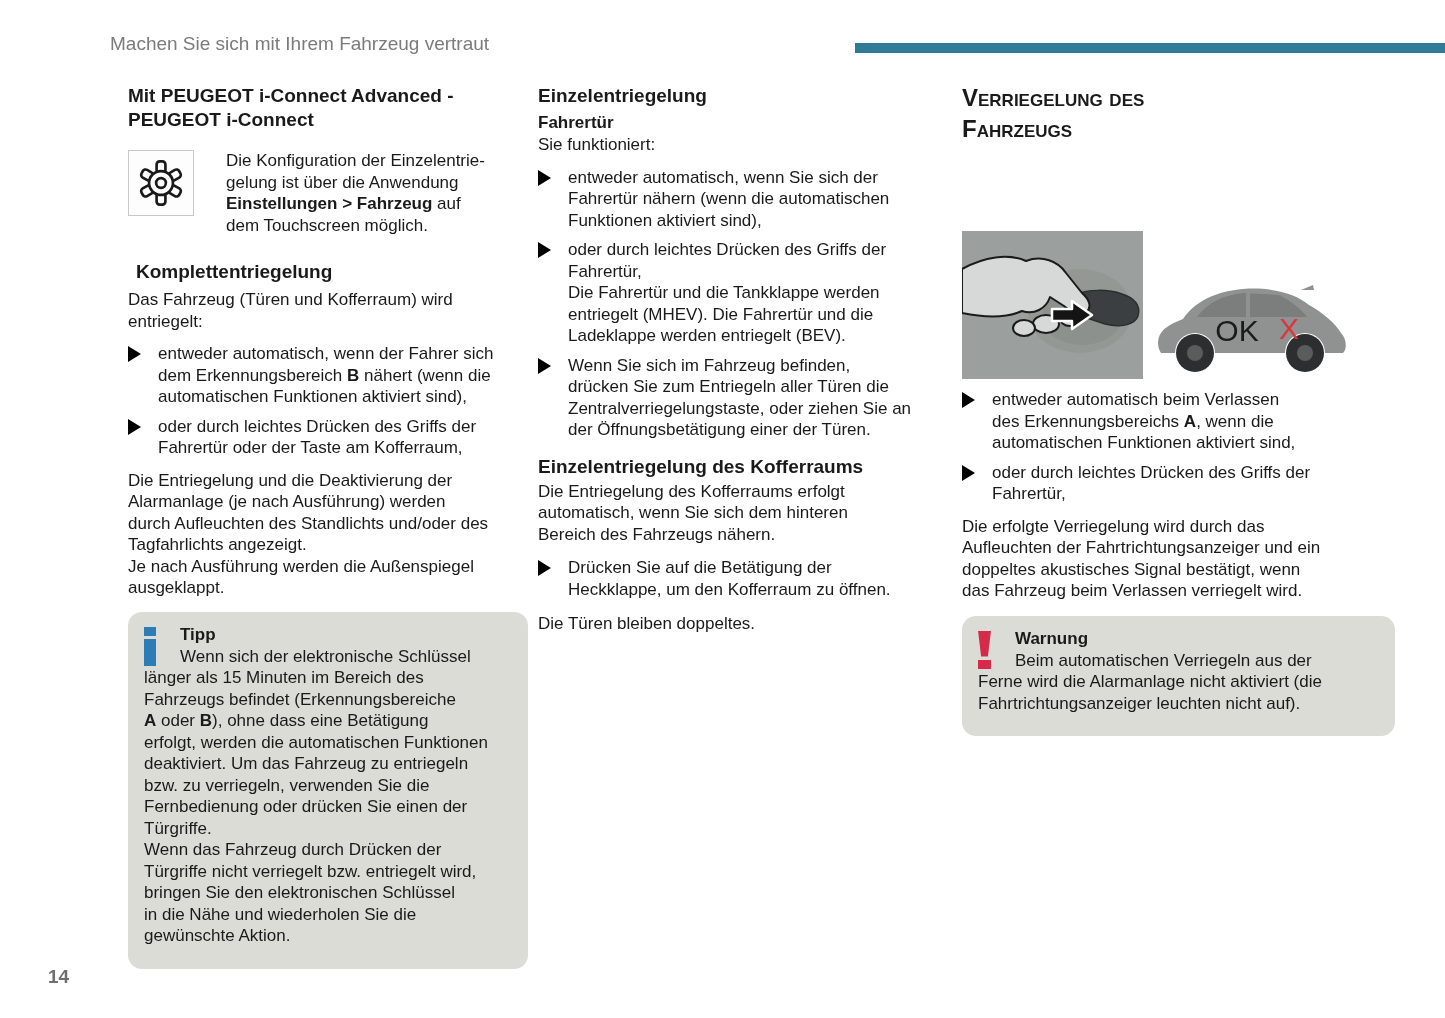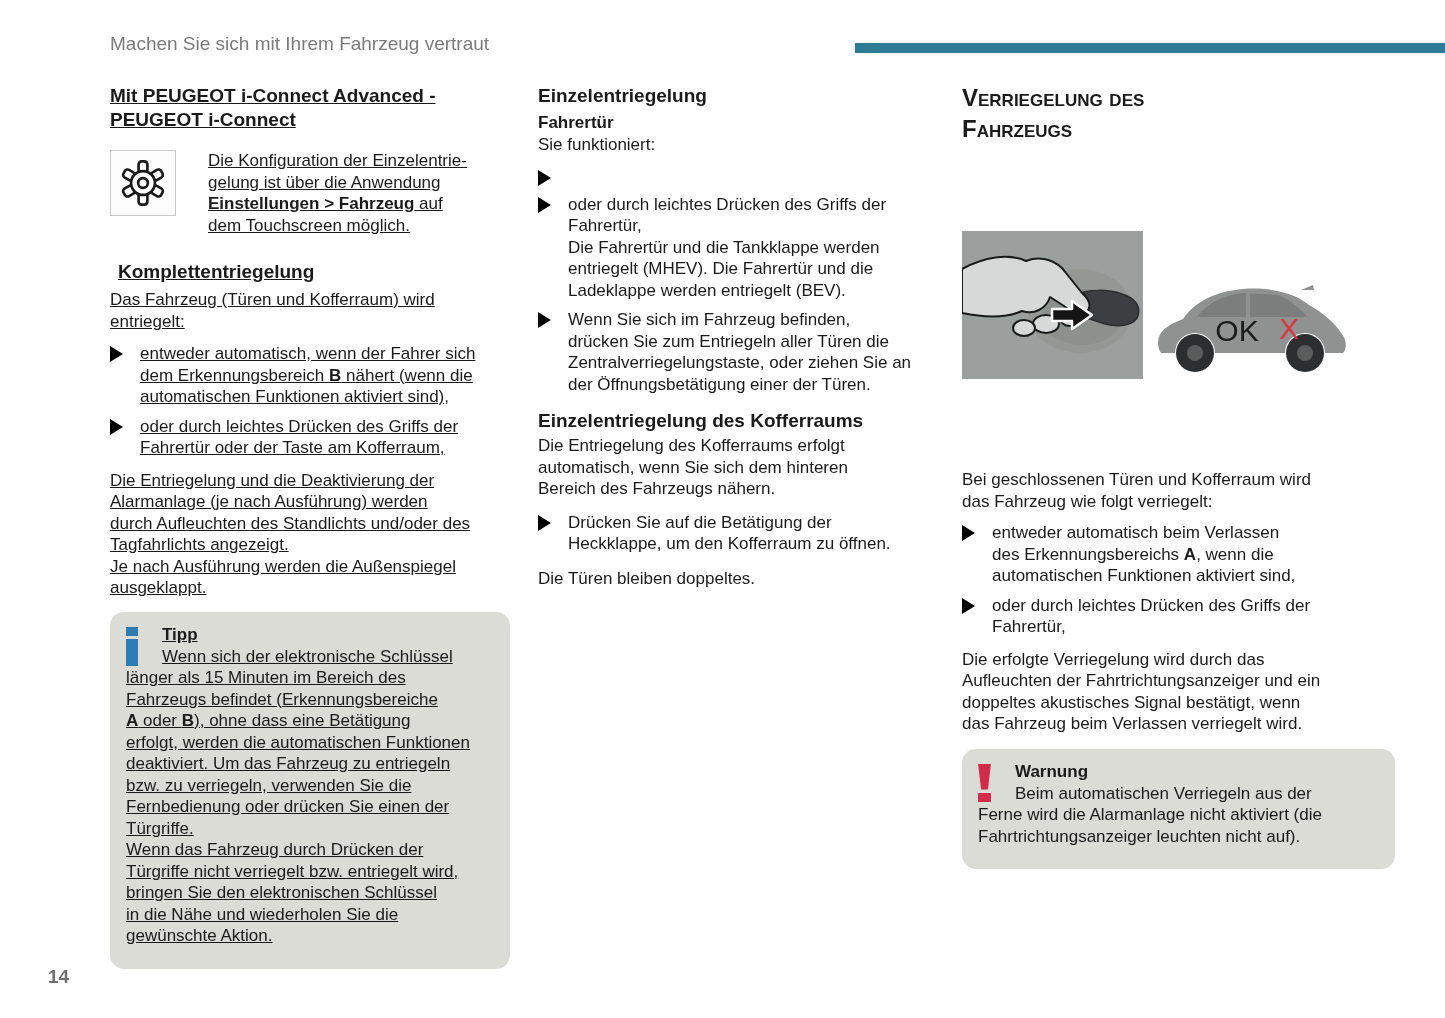--- a/index.html
+++ b/index.html
@@ -18,21 +18,21 @@
   body{
     width:1445px;height:1018px;position:relative;background:#ffffff;
     font-family:"Liberation Sans","DejaVu Sans",sans-serif;color:var(--text);
     overflow:hidden;
   }
   .running-header{position:absolute;left:110px;top:33px;font-size:19px;color:var(--header_gray);}
   .teal-bar{position:absolute;left:855px;top:43px;width:590px;height:10px;background:var(--accent_teal);}
   .page-number{position:absolute;left:48px;top:966px;font-size:19px;font-weight:bold;color:var(--page_number_gray);}
 
   .col{position:absolute;}
-  #col1{left:110px;top:84px;width:400px;text-decoration:underline;}
+  #col1{left:128px;top:84px;width:400px;}
   #col2{left:538px;top:84px;width:402px;}
   #col3{left:962px;top:82px;width:433px;}
 
   .h2{font-size:19px;font-weight:bold;line-height:24px;margin:0;}
   .h3{font-size:17px;font-weight:bold;line-height:22px;margin:0;}
   .body{font-size:17px;line-height:21.5px;margin:0;}
   .pre{white-space:pre-line;}
   .b{font-weight:bold;}
 
   .icon-row{display:flex;gap:32px;margin-top:18px;}
@@ -145,20 +145,23 @@
   </div>
 </div>
 
 <div class="col" id="col2">
   <h2 class="h2">Einzelentriegelung</h2>
   <h3 class="h3" style="margin-top:4px;">Fahrertür</h3>
   <p class="body pre">Sie funktioniert:</p>
 
   <div class="bullet">
     <span class="tri"></span>
+    <p class="body pre">entweder automatisch, wenn Sie sich der
+Fahrertür nähern (wenn die automatischen
+Funktionen aktiviert sind),</p>
   </div>
   <div class="bullet">
     <span class="tri"></span>
     <p class="body pre">oder durch leichtes Drücken des Griffs der
 Fahrertür,
 Die Fahrertür und die Tankklappe werden
 entriegelt (MHEV). Die Fahrertür und die
 Ladeklappe werden entriegelt (BEV).</p>
   </div>
   <div class="bullet">
@@ -207,22 +210,20 @@
       <ellipse cx="40" cy="42" rx="5" ry="3.5" fill="var(--car_gray)"></ellipse>
       <circle cx="44" cy="76" r="19" fill="#2c2e2f"></circle>
       <circle cx="44" cy="76" r="8" fill="#595c5b"></circle>
       <circle cx="154" cy="76" r="19" fill="#2c2e2f"></circle>
       <circle cx="154" cy="76" r="8" fill="#595c5b"></circle>
       <text x="86" y="64" font-size="30" fill="#1b1b1b" text-anchor="middle">OK</text>
       <text x="138" y="62" font-size="30" fill="var(--x_red)" text-anchor="middle">X</text>
     </svg>
   </div>
 
-  <p class="body pre" style="margin-top:90px;">Bei geschlossenen Türen und Kofferraum wird
-das Fahrzeug wie folgt verriegelt:</p>
 
   <div class="bullet" style="margin-top:10px;">
     <span class="tri"></span>
     <p class="body"><span class="pre">entweder automatisch beim Verlassen
 des Erkennungsbereichs </span><span class="pre b">A</span><span class="pre">, wenn die
 automatischen Funktionen aktiviert sind,</span></p>
   </div>
   <div class="bullet">
     <span class="tri"></span>
     <p class="body pre">oder durch leichtes Drücken des Griffs der

